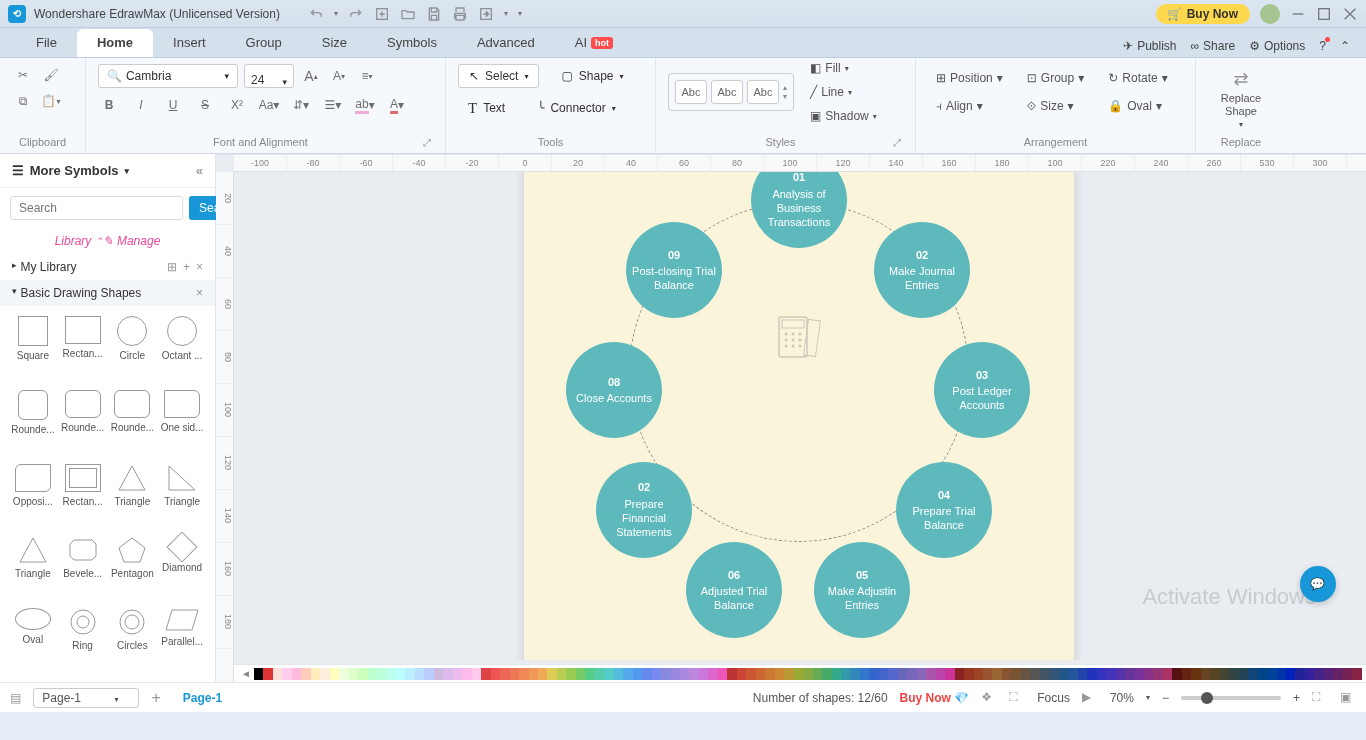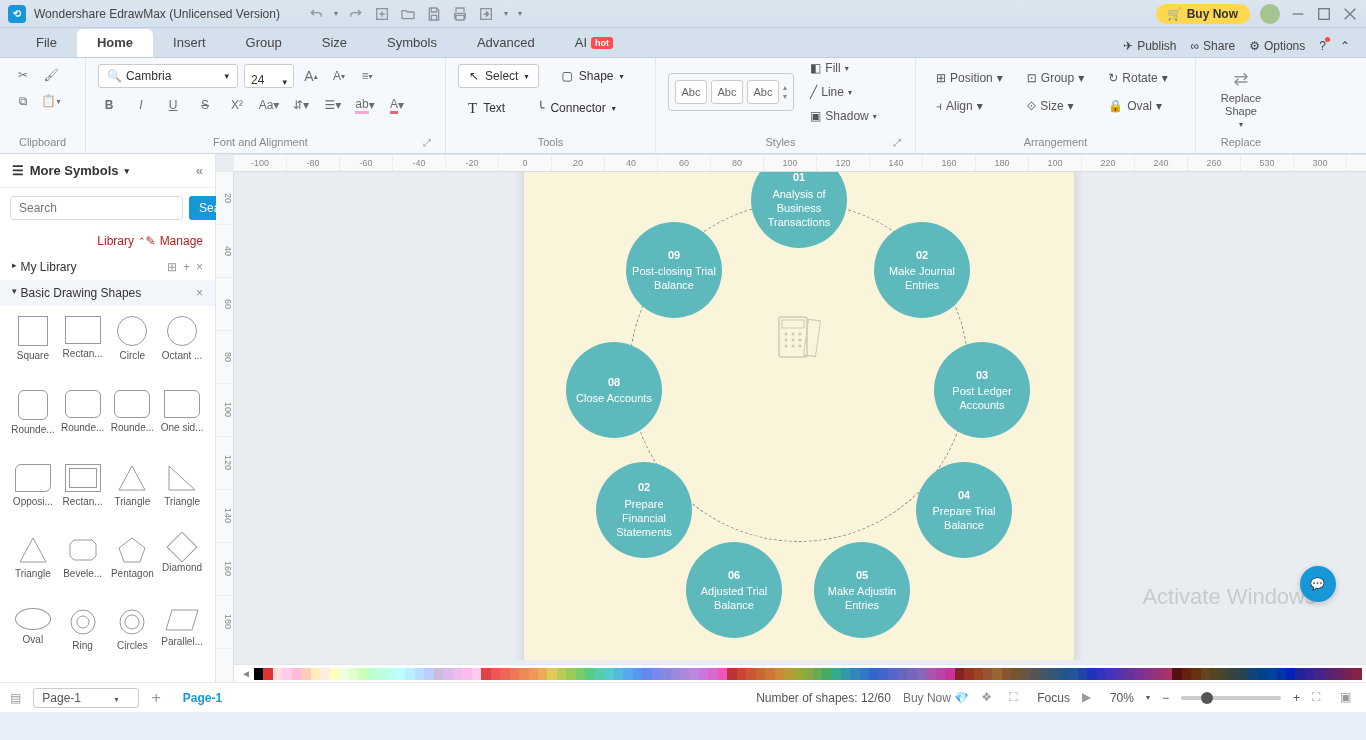--- a/index.html
+++ b/index.html
@@ -42,21 +42,21 @@
 
 .doctabs { height: 28px; background: #fff; display: flex; align-items: center; border-bottom: 1px solid #e0e6ee; padding-left: 224px; gap: 2px;}
 
 
 .main { display: flex; height: 528px; }
 .sidebar { width: 216px; background: #fff; border-right: 1px solid #e0e6ee; display: flex; flex-direction: column; }
 .more-symbols { height: 34px; display: flex; align-items: center; padding: 0 12px; font-weight: 600; font-size: 13px; gap: 6px; border-bottom: 1px solid #eee; justify-content: space-between;}
 .search-row { padding: 8px 10px; display: flex; gap: 6px; }
 .search-input { flex: 1; height: 24px; border: 1px solid #ddd; border-radius: 3px; padding: 0 8px; font-size: 12px; }
 .search-btn { background: #1797d8; color: #fff; padding: 0 10px; border-radius: 3px; font-size: 12px; display: flex; align-items: center; cursor: pointer; }
-.lib-row { padding: 6px 12px; display: flex; justify-content: flex-end; font-size: 12px; color: #b91c1c; }
+.lib-row { padding: 6px 12px; display: flex; justify-content: center; font-size: 12px; color: #ec4899; font-style: italic; }
 .lib-link { cursor: pointer; display:flex; align-items:center; gap:4px;}
 .lib-section { padding: 6px 12px; font-size: 12px; color: #333; display: flex; align-items: center; justify-content: space-between; cursor: pointer; }
 .section-header { background: #f2f5f9; padding: 6px 12px; font-size: 12px; display: flex; align-items: center; justify-content: space-between; }
 .shapes-grid { display: grid; grid-template-columns: repeat(4, 1fr); gap: 8px 4px; padding: 10px; overflow-y: auto; flex: 1;}
 .shape-cell { display: flex; flex-direction: column; align-items: center; gap: 4px; cursor: pointer; }
 .shape-thumb { width: 36px; height: 28px; border: 1px solid #999; background: #fff; }
 .shape-thumb.circle { border-radius: 50%; width: 30px; height: 30px; }
 .shape-thumb.rounded { border-radius: 6px; }
 .shape-thumb.diamond { transform: rotate(45deg); width:22px; height:22px; }
 .shape-thumb.oval { border-radius: 50%; width: 36px; height: 22px; }
@@ -544,21 +544,21 @@
               <div>Analysis of Business Transactions</div>
             </div>
             <div class="node" style="left: 350px; top: 60px;">
               <div class="num">02</div>
               <div>Make Journal Entries</div>
             </div>
             <div class="node" style="left: 410px; top: 180px;">
               <div class="num">03</div>
               <div>Post Ledger Accounts</div>
             </div>
-            <div class="node" style="left: 392px; top: 300px;">
+            <div class="node" style="left: 372px; top: 300px;">
               <div class="num">04</div>
               <div>Prepare Trial Balance</div>
             </div>
             <div class="node" style="left: 290px; top: 380px;">
               <div class="num">05</div>
               <div>Make Adjustin Entries</div>
             </div>
             <div class="node" style="left: 162px; top: 380px;">
               <div class="num">06</div>
               <div>Adjusted Trial Balance</div>
@@ -707,21 +707,21 @@
   </div>
 </div>
 
 <div class="statusbar">
   <span style="opacity:.6">▤</span>
   <div class="page-select"><span>Page-1</span> <span style="font-size:8px;margin-left:30px">▾</span></div>
   <span style="font-size:16px;opacity:.6">+</span>
   <span class="status-page-tab">Page-1</span>
   <div class="status-right">
     <span>Number of shapes: 12/60</span>
-    <span style="color:#737373;font-weight:400"><span>Buy Now</span> 💎</span>
+    <span style="color:#ef4444;font-weight:700"><span>Buy Now</span> 💎</span>
     <span class="status-icon">❖</span>
     <span class="status-icon">⛶</span>
     <span>Focus</span>
     <span class="status-icon">▶</span>
     <span>70%</span>
       <span style="font-size:8px">▾</span>
     <span>−</span>
     <div class="zoom-slider">
         <div class="zoom-slider-thumb"></div>
       </div>

